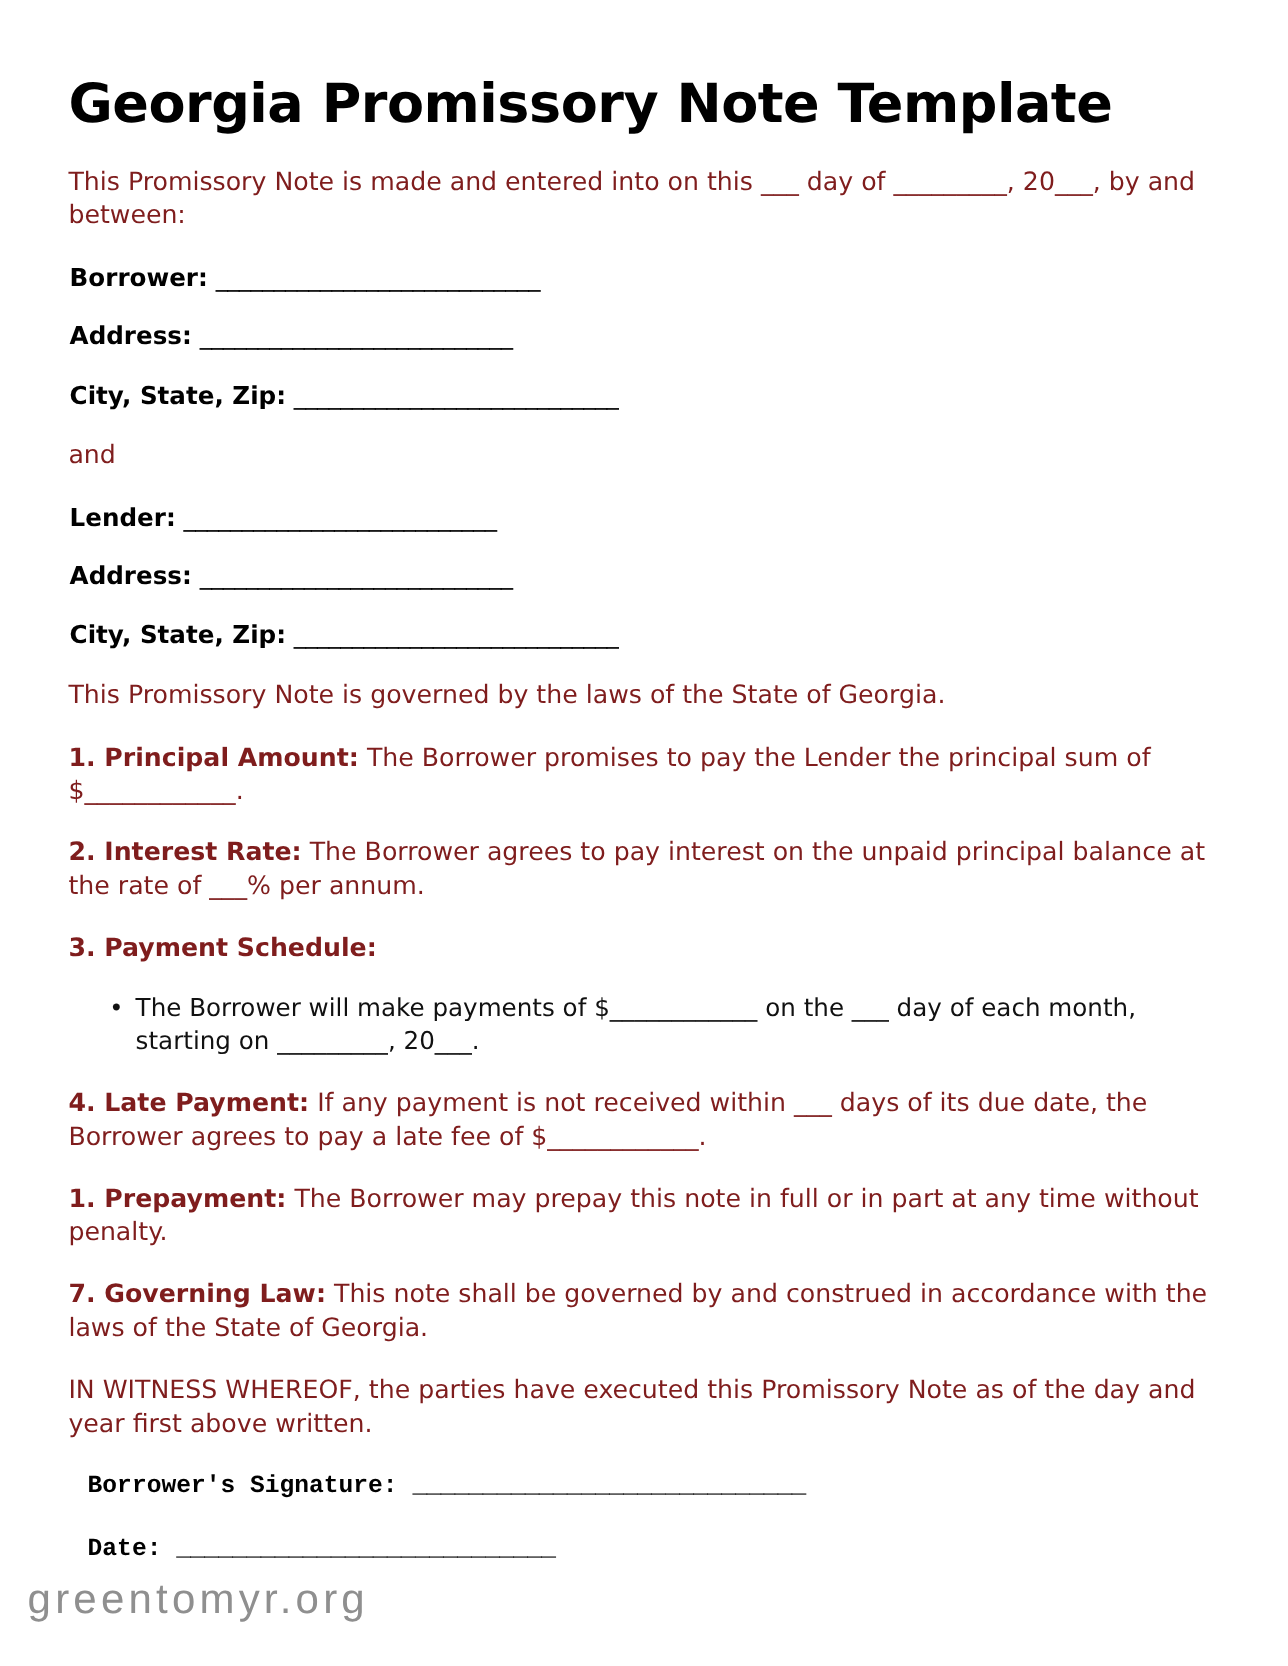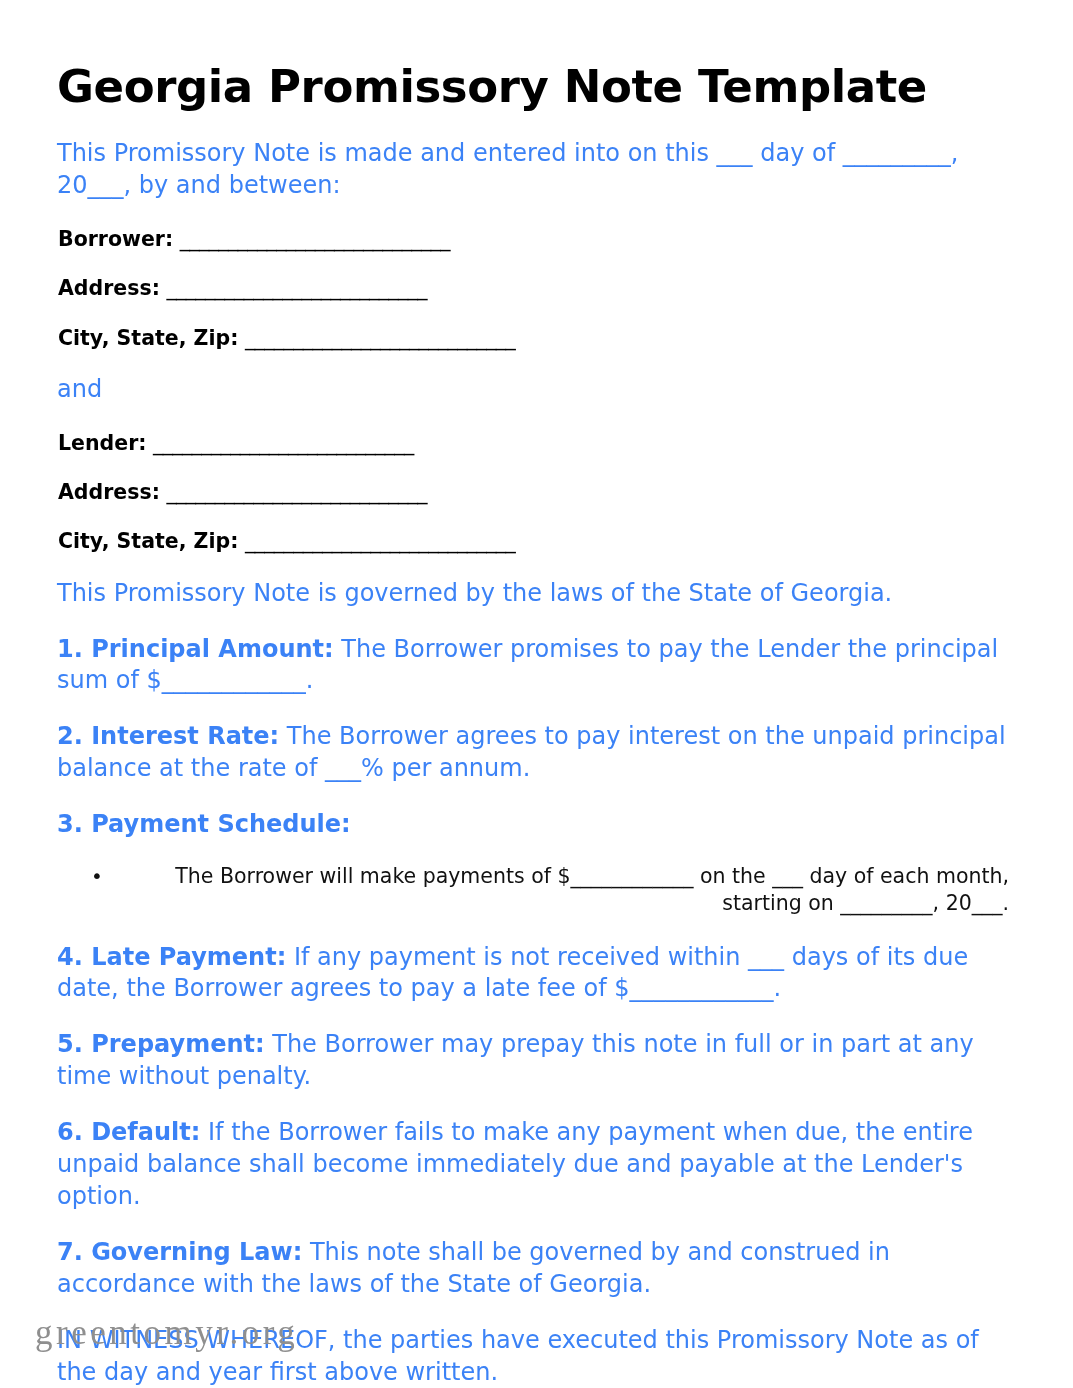--- a/index.html
+++ b/index.html
@@ -27,24 +27,24 @@
   .doc-title {
     font-family: "DejaVu Sans", "Liberation Sans", sans-serif;
     font-size: 45px;
     font-weight: bold;
     letter-spacing: -0.4px;
     line-height: 1.12;
     margin: 0 0 26px 0;
     color: #000000;
   }
   .para {
-    font-size: 24px;
+    font-size: 21px;
     line-height: 1.33;
     margin: 0 0 24px 0;
-    color: #3b82f6;
+    color: #7f1d1d;
   }
   .para.tight {
     margin-bottom: 22px;
   }
   .field-line {
     font-size: 20.5px;
     line-height: 1.33;
     margin: 0 0 22px 1px;
     white-space: nowrap;
   }
@@ -55,21 +55,20 @@
     font-weight: normal;
     letter-spacing: -0.6px;
   }
   b.lead {
     font-weight: bold;
   }
   ul.bullets {
     margin: 0 0 24px 0;
     padding-left: 56px;
     list-style: none;
-    text-align: right;
   }
   ul.bullets li {
     position: relative;
     font-size: 20.5px;
     line-height: 1.33;
     margin: 0 0 2px 0;
     color: #111111;
   }
   ul.bullets li::before {
     content: "\2022";
@@ -83,23 +82,23 @@
   }
   .sig-line {
     font-size: 20.5px;
     line-height: 1.33;
     margin: 0 0 26px 16px;
     white-space: nowrap;
     font-family: Liberation Mono, monospace;
   }
   .watermark {
     position: absolute;
-    left: 35px;
+    left: 23px;
     top: 1313px;
-    font-family: Liberation Serif, serif;
+    font-family: Liberation Sans, sans-serif;
     font-size: 35px;
     letter-spacing: 3.5px;
     color: #8f8f8f;
     white-space: nowrap;
   }
 </style>
 </head>
 <body>
 
 <div class="page">
@@ -131,23 +130,22 @@
     <p class="para"><b class="lead">2. Interest Rate:</b><span> The Borrower agrees to pay interest on the unpaid principal balance at the rate of ___% per annum.</span></p>
 
     <p class="para tight"><b class="lead">3. Payment Schedule:</b><span></span></p>
 
     <ul class="bullets">
       <li>The Borrower will make payments of $____________ on the ___ day of each month, starting on _________, 20___.</li>
     </ul>
 
     <p class="para"><b class="lead">4. Late Payment:</b><span> If any payment is not received within ___ days of its due date, the Borrower agrees to pay a late fee of $____________.</span></p>
 
-    <p class="para"><b class="lead">5. Prepayment:</b><span> The Borrower may prepay this note in full or in part at any time without penalty.</span></p>
+    <p class="para"><b class="lead">1. Prepayment:</b><span> The Borrower may prepay this note in full or in part at any time without penalty.</span></p>
 
-    <p class="para"><b class="lead">6. Default:</b><span> If the Borrower fails to make any payment when due, the entire unpaid balance shall become immediately due and payable at the Lender's option.</span></p>
 
     <p class="para"><b class="lead">7. Governing Law:</b><span> This note shall be governed by and construed in accordance with the laws of the State of Georgia.</span></p>
 
     <p class="para witness">IN WITNESS WHEREOF, the parties have executed this Promissory Note as of the day and year first above written.</p>
 
     <div class="sig-line"><span class="field-label">Borrower's Signature:</span> <span class="blank">____________________________</span></div>
 
     <div class="sig-line"><span class="field-label">Date:</span> <span class="blank">___________________________</span></div>
 
   </div>

